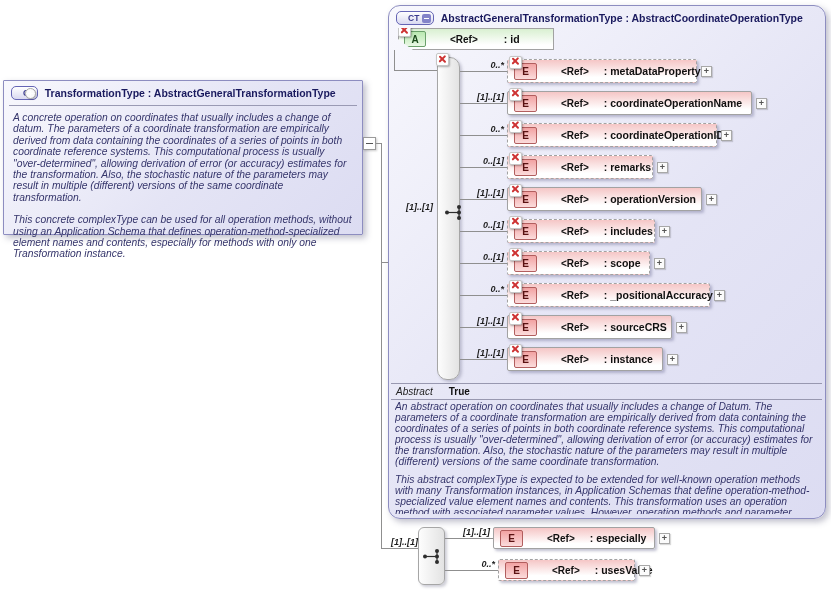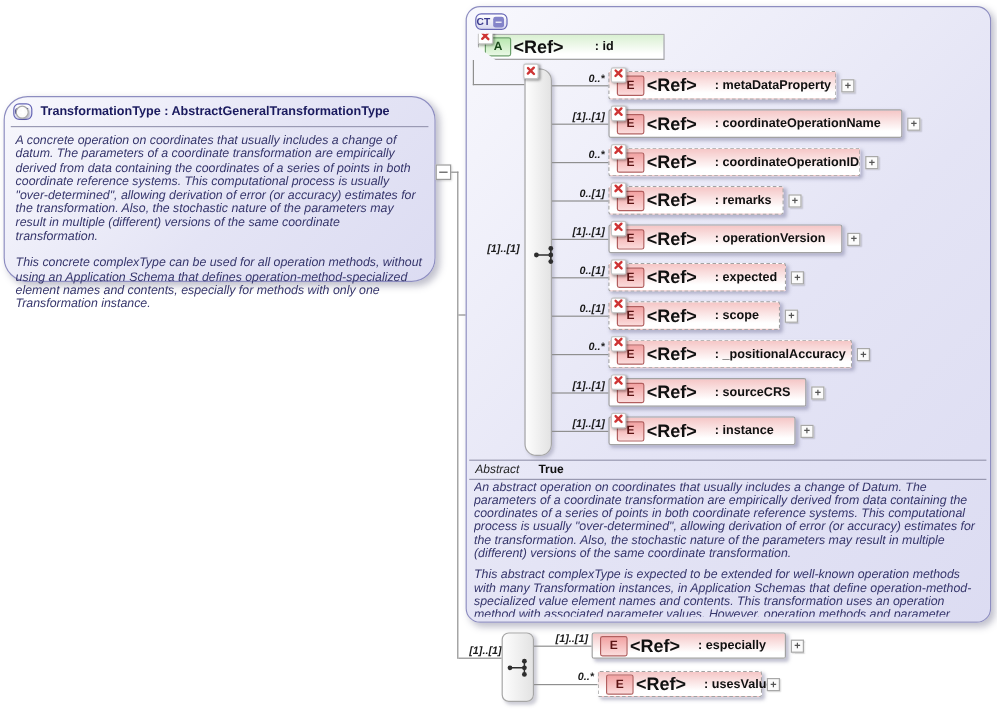--- a/index.html
+++ b/index.html
@@ -1,32 +1,32 @@
 <!DOCTYPE html>
 <html><head>
 <meta charset="utf-8">
 <style>
   html,body{margin:0;padding:0;background:#fff;}
   #stage{position:relative;width:831px;height:591px;background:#ffffff;overflow:hidden;
          font-family:"Liberation Sans",sans-serif;}
 
   
-  .panel{position:absolute;border:1.5px solid #8d8dc0;border-radius:20px;
+  .panel{position:absolute;border:1.5px solid #8d8dc0;border-radius:1px;
          background:linear-gradient(135deg,#f8f8fd 0%,#e4e4f5 55%,#dcdcf2 100%);
          box-shadow:3px 3px 6px rgba(90,90,120,.38);box-sizing:border-box;}
   .panel-header{display:flex;align-items:center;gap:7px;padding:5px 8px 3px 7px;}
   .panel-title{font-size:10.5px;font-weight:bold;color:#1a1a5e;white-space:nowrap;}
   .divider{border-top:1px solid #9a9ab4;margin:2px 5px 0 5px;}
   .annot{font-style:italic;font-size:10.3px;line-height:11.4px;color:#35356b;}
   .annot p{margin:0;}
   .annot p + p{margin-top:11px;}
 
   
   .ct-badge{display:inline-flex;align-items:center;border:1px solid #6565b5;border-radius:5px;
-            background:linear-gradient(#ffffff,#d9d9f0);padding:1px 2px 1px 0;flex:0 0 auto;justify-content:center;}
+            background:linear-gradient(#ffffff,#d9d9f0);padding:1px 2px 1px 11px;flex:0 0 auto;}
   .ct-text{font-size:8.5px;font-weight:bold;color:#3a3a8e;letter-spacing:.2px;}
   .ct-mod{position:relative;width:9px;height:9px;background:#8383c9;margin-left:2px;}
   .ct-mod.circle{border-radius:50%;}
   .ct-mod.square{border-radius:2px;}
   .ct-mod::before{content:"";position:absolute;left:2px;top:4px;width:5px;height:1.5px;background:#fff;}
   .ct-mod.plus::after{content:"";position:absolute;left:3.8px;top:2px;width:1.5px;height:5px;background:#fff;}
 
   
   .hline{position:absolute;height:1px;background:#8f8f8f;}
   .vline{position:absolute;width:1px;background:#8f8f8f;}
@@ -47,21 +47,21 @@
   
   .row{position:absolute;height:24px;box-sizing:border-box;border:1px solid #a2a2a2;border-radius:2px;
        background:linear-gradient(#f5c6c6,#ffffff 78%);box-shadow:2px 2px 3px rgba(100,100,140,.4);
        display:flex;align-items:center;padding-left:6px;}
   .row.optional{border-style:dashed;}
   .row-sm{height:22px;}
   .eicon{position:relative;display:inline-flex;align-items:center;justify-content:center;
          width:21px;height:15px;border:1px solid #b25e5e;border-radius:2px;
          background:linear-gradient(#f2a2a2,#fbdcdc);flex:0 0 auto;}
   .eletter{font-size:10px;font-weight:bold;color:#5a1212;}
-  .ref{font-size:15px;font-weight:bold;color:#101010;margin-left:2px;white-space:nowrap;}
+  .ref{font-size:10px;font-weight:bold;color:#101010;margin-left:24px;white-space:nowrap;}
   .ename{font-size:10.5px;font-weight:bold;color:#101010;margin-left:15px;white-space:nowrap;}
 
   
   .xbadge{position:absolute;width:11px;height:11px;background:#fff;border:1px solid #c6c6c6;
           border-radius:2px;box-shadow:1px 1px 2px rgba(0,0,0,.3);}
   .xbadge::before,.xbadge::after{content:"";position:absolute;left:0.5px;top:3.8px;width:8.5px;height:2.2px;
           background:#ce3434;border-radius:1px;}
   .xbadge::before{transform:rotate(45deg);}
   .xbadge::after{transform:rotate(-45deg);}
   .eicon .xbadge{left:-6px;top:-8px;}
@@ -113,20 +113,21 @@
   <div class="vline" style="left:381px;top:143px;height:406px;"></div>
   <div class="hline" style="left:382px;top:262px;width:6px;"></div>
   <div class="hline" style="left:382px;top:548px;width:36px;"></div>
 
   <div class="panel" style="left:388px;top:5px;width:438px;height:514px;border-radius:12px;">
     <div class="panel-header">
       <span class="ct-badge">
         <span class="ct-text">CT</span>
         <span class="ct-mod square"></span>
       </span>
+      <span class="panel-title">AbstractGeneralTransformationType : AbstractCoordinateOperationType</span>
     </div>
 
     <div class="abstract-row">
       <span class="abstract-label">Abstract</span>
       <span class="abstract-value">True</span>
     </div>
 
     <div class="annot right-annot">
       <p>An abstract operation on coordinates that usually includes a change of Datum. The parameters of a coordinate transformation are empirically derived from data containing the coordinates of a series of points in both coordinate reference systems. This computational process is usually "over-determined", allowing derivation of error (or accuracy) estimates for the transformation. Also, the stochastic nature of the parameters may result in multiple (different) versions of the same coordinate transformation.</p>
       <p>This abstract complexType is expected to be extended for well-known operation methods with many Transformation instances, in Application Schemas that define operation-method-specialized value element names and contents. This transformation uses an operation method with associated parameter values. However, operation methods and parameter values are directly associated with concrete subtypes, not with this abstract type. All concrete types derived from this type shall extend this type to i</p>
@@ -220,21 +221,21 @@
   <div class="plus" style="left:706px;top:194px;">+</div>
 
   <div class="hline" style="left:460px;top:231px;width:47px;"></div>
   <div class="occ" style="left:434px;top:220px;">0..[1]</div>
   <div class="row optional" style="left:507px;top:219px;width:148px;">
     <span class="eicon">
         <span class="eletter">E</span>
         <span class="xbadge"></span>
       </span>
     <span class="ref">&lt;Ref&gt;</span>
-    <span class="ename">: expected</span>
+    <span class="ename">: includes</span>
   </div>
   <div class="plus" style="left:659px;top:226px;">+</div>
 
   <div class="hline" style="left:460px;top:263px;width:47px;"></div>
   <div class="occ" style="left:434px;top:252px;">0..[1]</div>
   <div class="row optional" style="left:507px;top:251px;width:143px;">
     <span class="eicon">
         <span class="eletter">E</span>
         <span class="xbadge"></span>
       </span>

